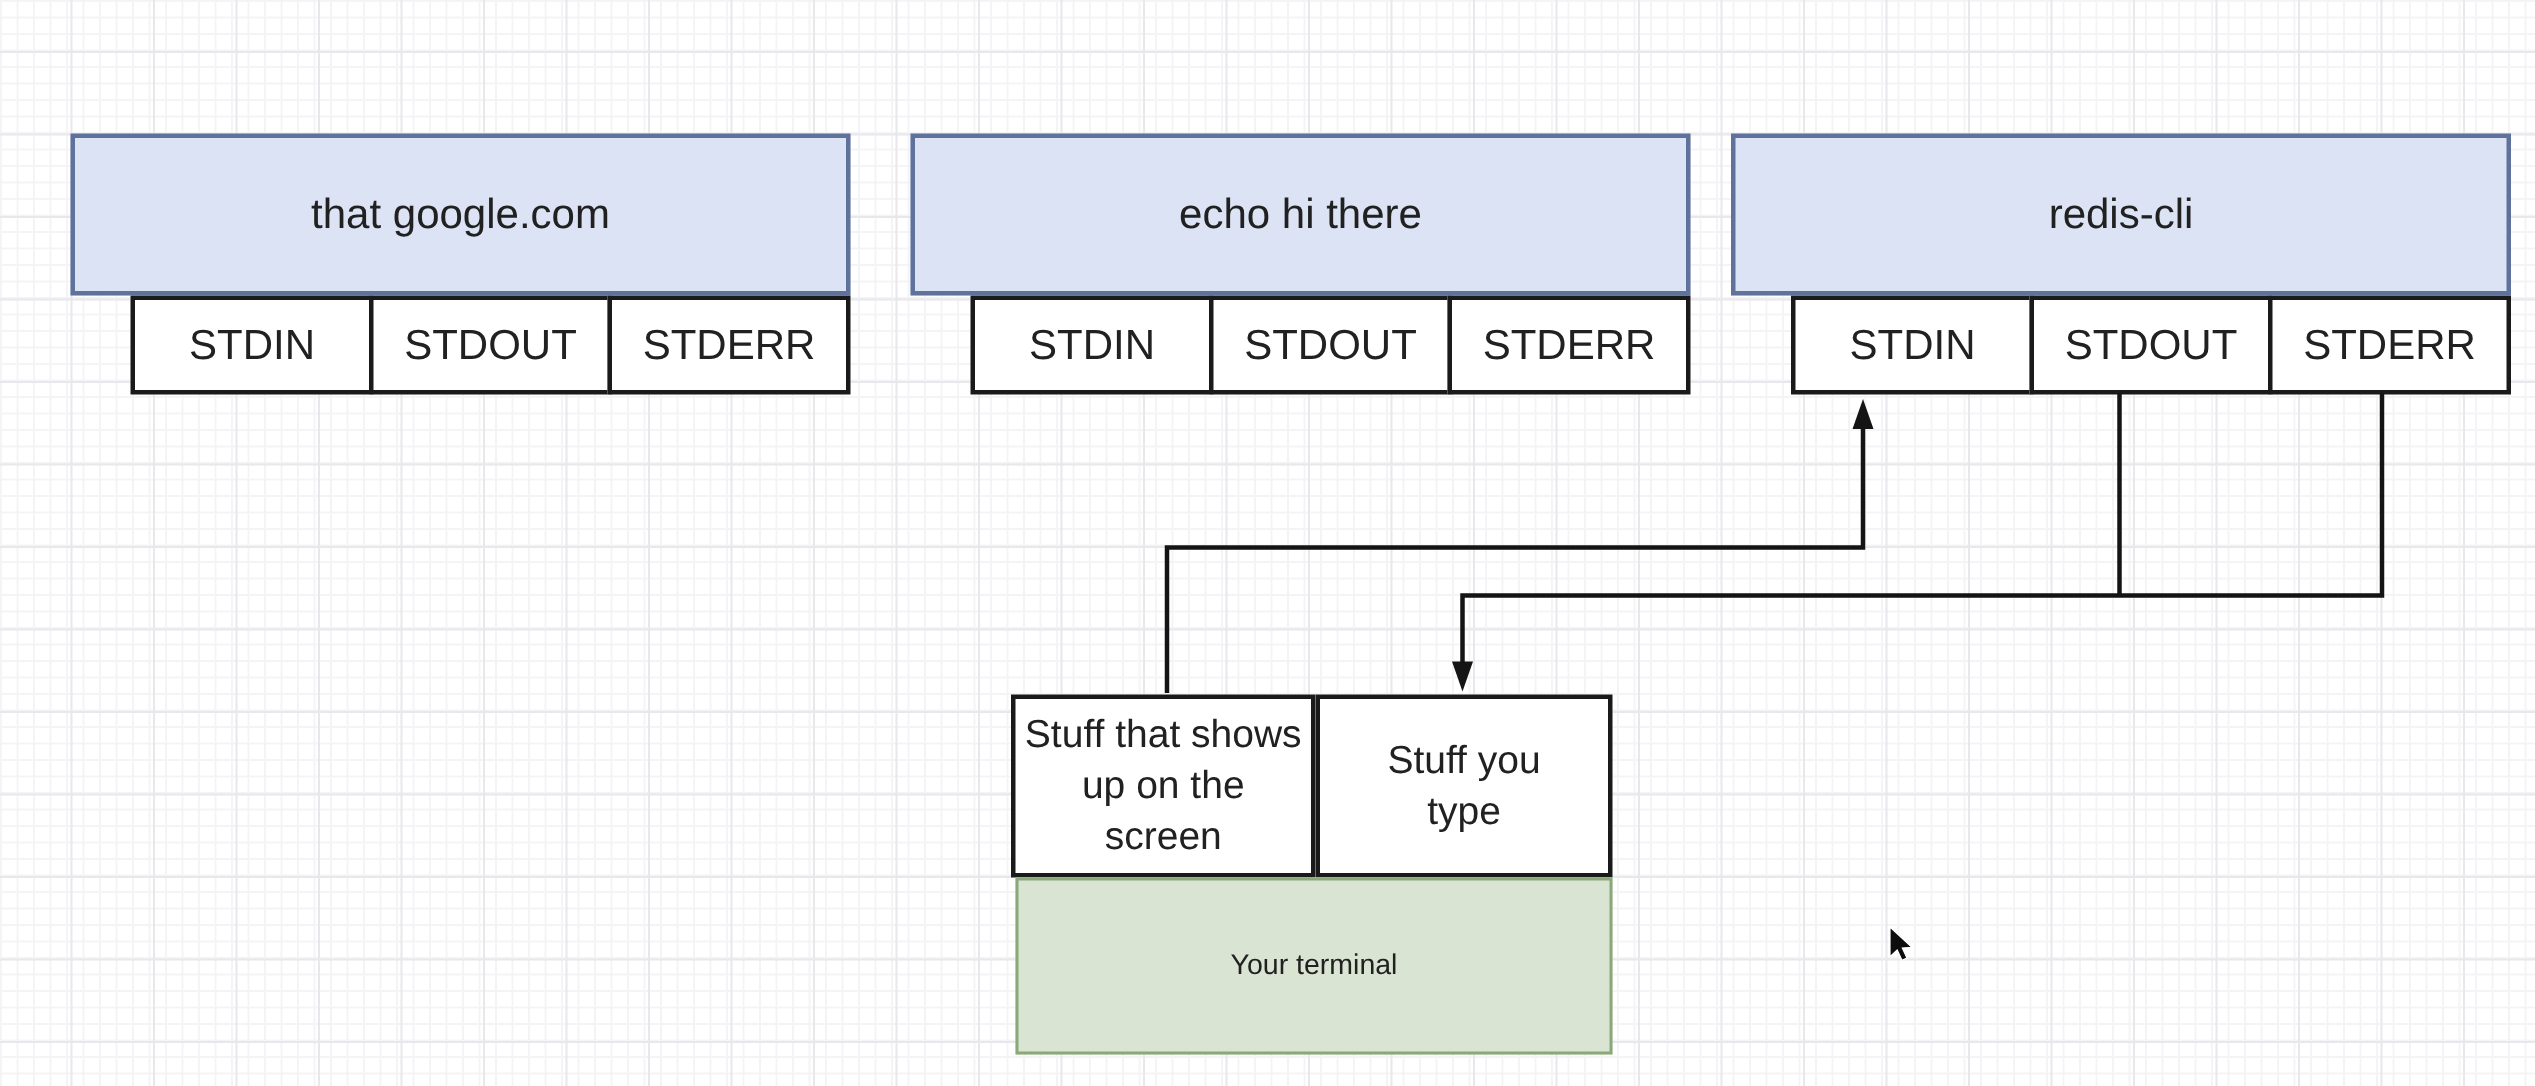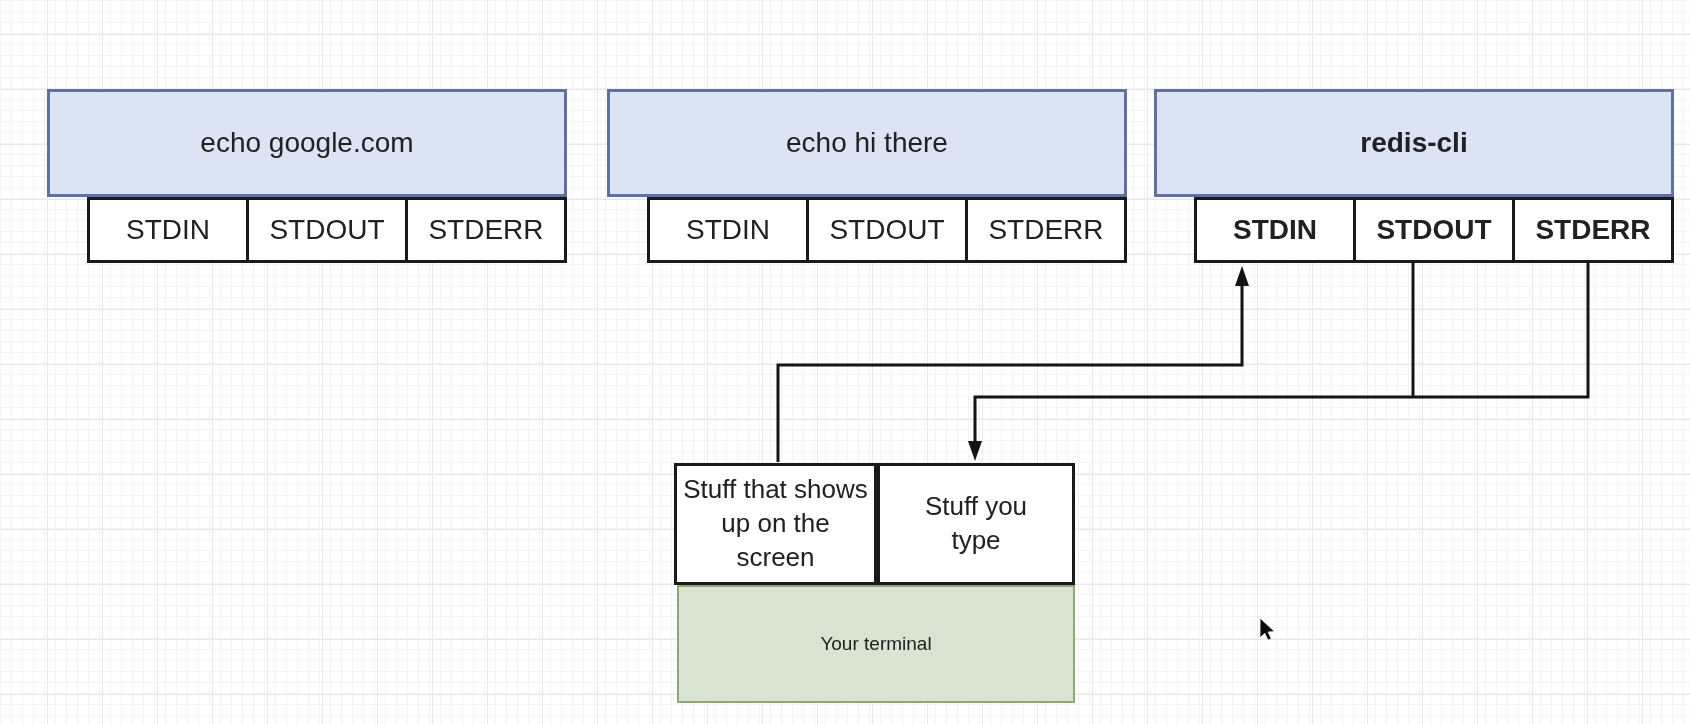--- a/index.html
+++ b/index.html
@@ -26,21 +26,21 @@
       linear-gradient(90deg, #e7e7ec 1px, transparent 1px),
       linear-gradient(#f4f4f7 1px, transparent 1px),
       linear-gradient(90deg, #f4f4f7 1px, transparent 1px);
     background-size:55px 55px,55px 55px,11px 11px,11px 11px;
     background-position:-8px -21px,-8px -21px,0 0,0 0;
   }
 
   .process-box{position:absolute;top:89px;width:520px;height:174px;}
   .process-box.p1{left:47px;}
   .process-box.p2{left:607px;}
-  .process-box.p3{left:1154px;font-weight:bold;}
+  .process-box.p3{left:1154px;}
 
   .process-header{
     height:108px;
     background:var(--process-header-fill);
     border:3px solid var(--process-header-stroke);
     display:flex;align-items:center;justify-content:center;
     font-size:28px;
   }
   .streams{display:flex;height:66px;}
   .stream-cell{
@@ -83,21 +83,21 @@
 
   .cursor{position:absolute;left:1256px;top:613px;width:26px;height:30px;}
 </style>
 </head>
 <body>
 
 <div class="canvas">
 
   <div class="process-box p1">
     <div class="process-header">
-      <span>echo google.com</span>
+      <span>that google.com</span>
     </div>
     <div class="streams">
       <div class="stream-cell">
           <span>STDIN</span>
         </div>
       <div class="stream-cell">
           <span>STDOUT</span>
         </div>
       <div class="stream-cell">
           <span>STDERR</span>

